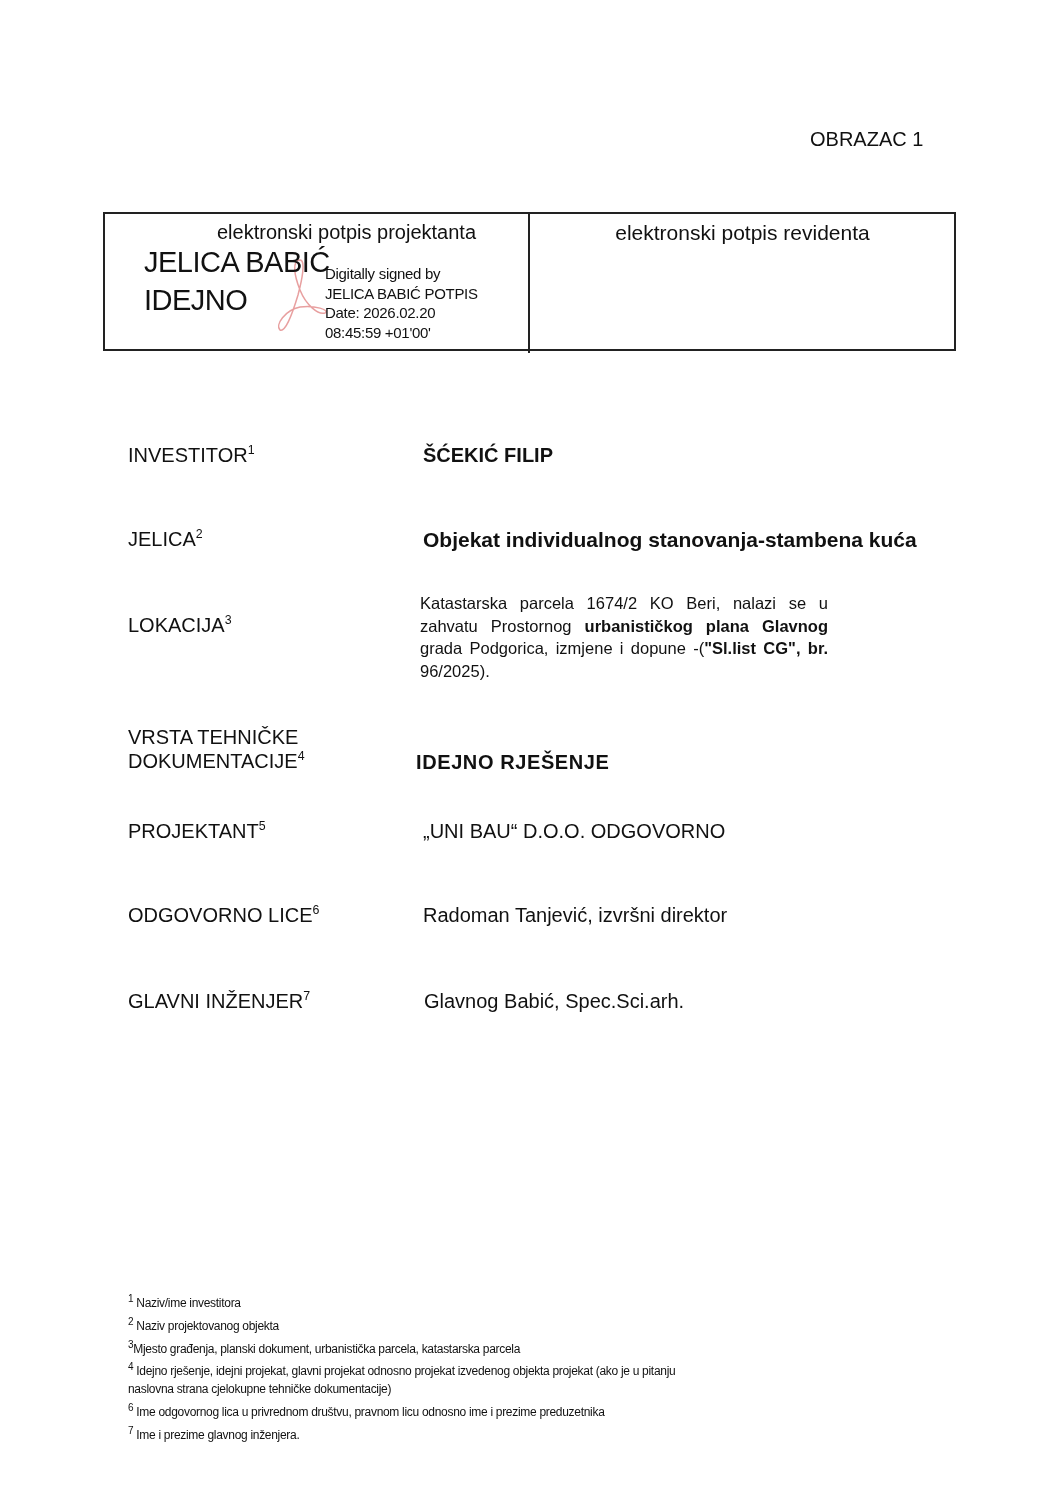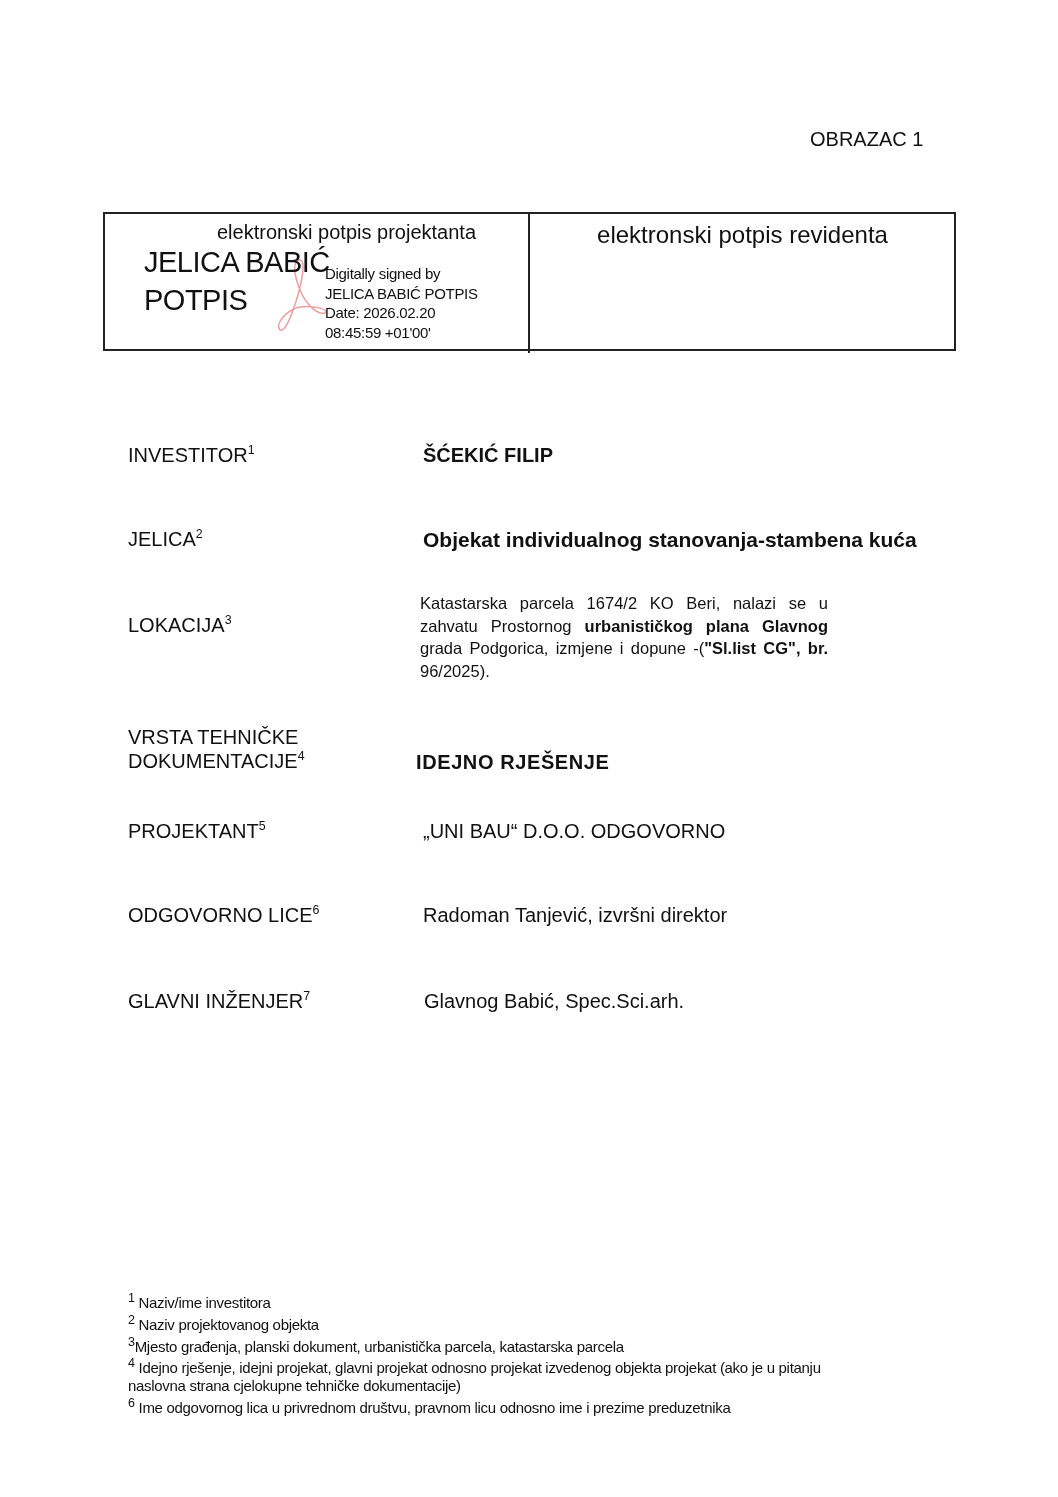--- a/index.html
+++ b/index.html
@@ -3,49 +3,49 @@
 <meta charset="utf-8">
 <style>
   html, body { margin: 0; padding: 0; background: #ffffff; }
   body { width: 1058px; height: 1497px; position: relative; overflow: hidden;
          font-family: "Liberation Sans", sans-serif; color: #111; }
   .abs { position: absolute; }
   .obrazac { left: 810px; top: 128px; font-size: 20px; }
   .sigbox { left: 103px; top: 212px; width: 853px; height: 139px; border: 2px solid #222; box-sizing: border-box; }
   .sigdiv { left: 528px; top: 212px; width: 2px; height: 141px; background: #222; }
   .sig-left-title { left: 104px; width: 485px; top: 221px; text-align: center; font-size: 20px; }
-  .sig-right-title { left: 530px; width: 425px; top: 221px; text-align: center; font-size: 24px; }
+  .sig-right-title { left: 530px; width: 425px; top: 221px; text-align: center; font-size: 21px; }
   .signame { left: 144px; top: 236px; font-size: 29px; line-height: 38px; letter-spacing: -0.5px; margin-top: 7px; }
   .signote { left: 325px; top: 248px; font-size: 15px; line-height: 19.5px; letter-spacing: -0.3px; margin-top: 16px; }
   .acro { left: 270px; top: 255px; width: 60px; height: 80px; }
   .label { left: 128px; font-size: 20px; }
   .label sup, .fn sup { font-size: 0.62em; vertical-align: super; line-height: 0; }
   .value { left: 423px; font-size: 20px; }
   .bold { font-weight: bold; }
   .loc { left: 420px; top: 592px; width: 408px; font-size: 16.5px; line-height: 22.5px; text-align: justify; }
-  .footnotes { left: 128px; top: 1290px; width: 800px; font-size: 15px; line-height: 17.8px; letter-spacing: -0.3px; }
+  .footnotes { left: 128px; top: 1290px; width: 800px; font-size: 12px; line-height: 17.8px; letter-spacing: -0.3px; }
   .footnotes div { white-space: nowrap; }
 </style>
 </head>
 <body>
 
 <div class="abs obrazac">OBRAZAC 1</div>
 
 <div class="abs sigbox"></div>
 <div class="abs sigdiv"></div>
 <div class="abs sig-left-title">elektronski potpis projektanta</div>
 <div class="abs sig-right-title">elektronski potpis revidenta</div>
 
 <svg class="abs acro" viewBox="0 0 60 80">
   <path d="M30 5 C22 5 24 20 30 35 C36 50 48 60 55 58 C60 55 45 50 30 52 C15 55 5 70 10 75 C15 78 22 60 28 40 C32 25 36 5 30 5 Z" fill="none" stroke="#e8a0a0" stroke-width="1.5"></path>
 </svg>
 
 <div class="abs signame">
   <div>JELICA BABIĆ</div>
-  <div>POTPIS</div>
+  <div>IDEJNO</div>
 </div>
 <div class="abs signote">
   <div>Digitally signed by</div>
   <div>JELICA BABIĆ POTPIS</div>
   <div>Date: 2026.02.20</div>
   <div>08:45:59 +01'00'</div>
 </div>
 
 <div class="abs label" style="top:444px"><span>INVESTITOR</span><sup>1</sup></div>
 <div class="abs value bold" style="top:444px">ŠĆEKIĆ FILIP</div>
@@ -71,13 +71,14 @@
 <div class="abs label" style="top:990px"><span>GLAVNI INŽENJER</span><sup>7</sup></div>
 <div class="abs value" style="top:990px; left:424px">Glavnog Babić, Spec.Sci.arh.</div>
 
 <div class="abs footnotes">
   <div><sup>1</sup><span> Naziv/ime investitora</span></div>
   <div><sup>2</sup><span> Naziv projektovanog objekta</span></div>
   <div><sup>3</sup><span>Mjesto građenja, planski dokument, urbanistička parcela, katastarska parcela</span></div>
   <div><sup>4</sup><span> Idejno rješenje, idejni projekat, glavni projekat odnosno projekat izvedenog objekta projekat (ako je u pitanju</span></div>
   <div><span>naslovna strana cjelokupne tehničke dokumentacije)</span></div>
   <div><sup>6</sup><span> Ime odgovornog lica u privrednom društvu, pravnom licu odnosno ime i prezime preduzetnika</span></div>
+  <div><sup>7</sup><span> Ime i prezime glavnog inženjera.</span></div>
 </div>
 
 </body></html>

